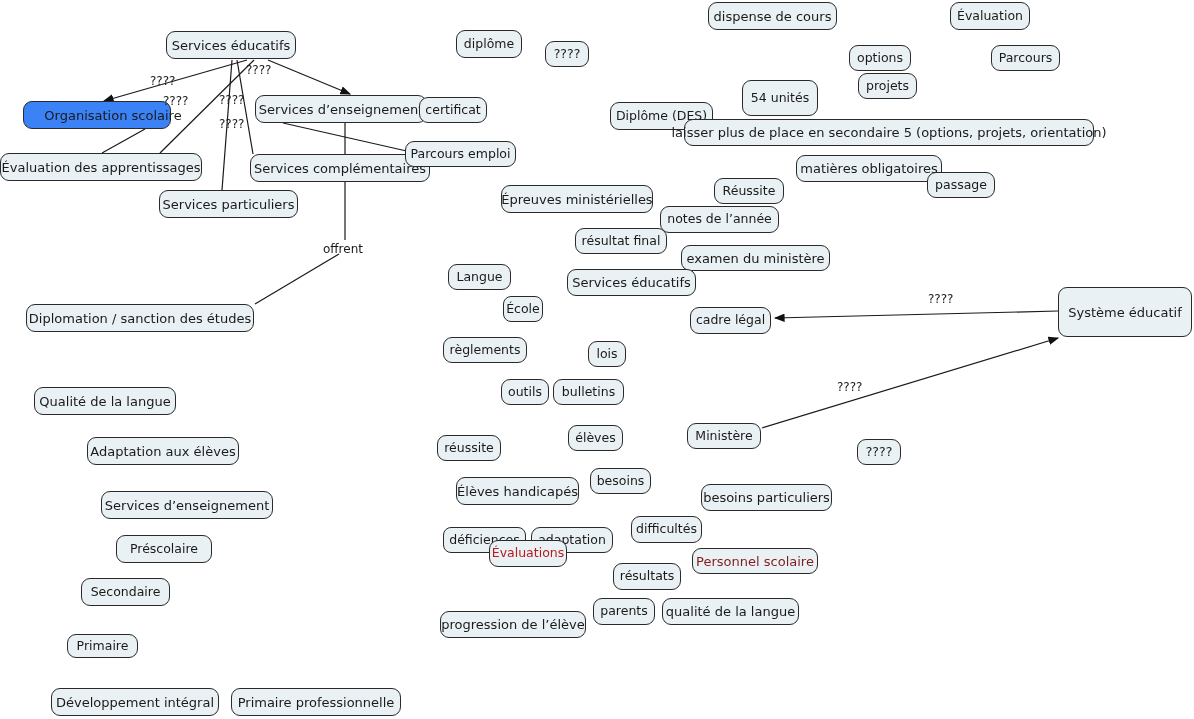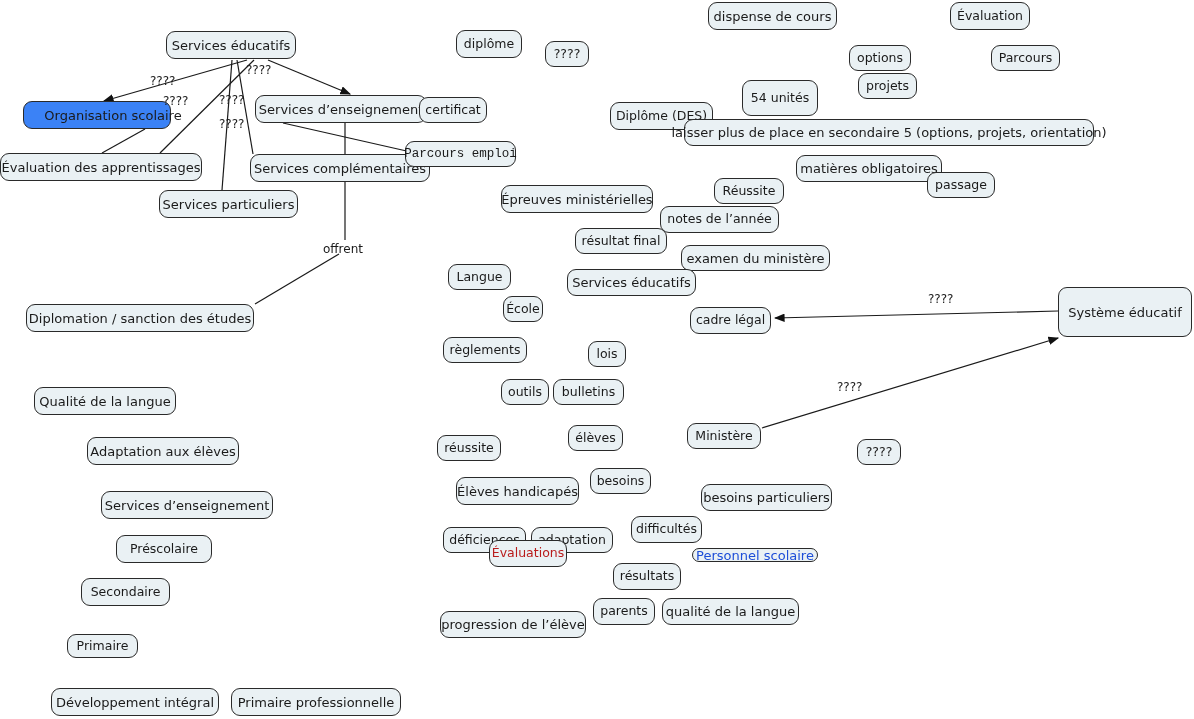--- a/index.html
+++ b/index.html
@@ -80,21 +80,21 @@
       </g>
   </svg>
 
   <div id="nodes-group">
       <div class="node big" style="left: 166px; top: 31px; width: 130px; height: 28px; background: rgb(234, 241, 244); border-color: rgb(42, 42, 42); color: rgb(26, 26, 26);">Services éducatifs</div>
       <div class="node big" style="left: 23px; top: 101px; width: 148px; height: 28px; background: #3b82f6; border-color: rgb(42, 42, 42); color: rgb(26, 26, 26); padding-left: 41px;">Organisation scolaire</div>
       <div class="node big" style="left: 255px; top: 95px; width: 172px; height: 28px; background: rgb(234, 241, 244); border-color: rgb(42, 42, 42); color: rgb(26, 26, 26);">Services d’enseignement</div>
       <div class="node" style="left: 419px; top: 97px; width: 68px; height: 26px; background: rgb(234, 241, 244); border-color: rgb(42, 42, 42); color: rgb(26, 26, 26);">certificat</div>
       <div class="node big" style="left: 0px; top: 153px; width: 202px; height: 28px; background: rgb(234, 241, 244); border-color: rgb(42, 42, 42); color: rgb(26, 26, 26);">Évaluation des apprentissages</div>
       <div class="node big" style="left: 250px; top: 154px; width: 180px; height: 28px; background: rgb(234, 241, 244); border-color: rgb(42, 42, 42); color: rgb(26, 26, 26);">Services complémentaires</div>
-      <div class="node" style="left: 405px; top: 141px; width: 111px; height: 26px; background: rgb(234, 241, 244); border-color: rgb(42, 42, 42); color: rgb(26, 26, 26); font-family: Liberation Mono, monospace;">Parcours emploi</div>
+      <div class="node" style="left: 405px; top: 141px; width: 111px; height: 26px; background: rgb(234, 241, 244); border-color: rgb(42, 42, 42); color: rgb(26, 26, 26);">Parcours emploi</div>
       <div class="node big" style="left: 159px; top: 190px; width: 139px; height: 28px; background: rgb(234, 241, 244); border-color: rgb(42, 42, 42); color: rgb(26, 26, 26);">Services particuliers</div>
       <div class="node big" style="left: 26px; top: 304px; width: 228px; height: 28px; background: rgb(234, 241, 244); border-color: rgb(42, 42, 42); color: rgb(26, 26, 26);">Diplomation / sanction des études</div>
       <div class="node" style="left: 456px; top: 30px; width: 66px; height: 28px; background: rgb(234, 241, 244); border-color: rgb(42, 42, 42); color: rgb(26, 26, 26);">diplôme</div>
       <div class="node" style="left: 545px; top: 41px; width: 44px; height: 26px; background: rgb(234, 241, 244); border-color: rgb(42, 42, 42); color: rgb(26, 26, 26);">????</div>
       <div class="node big" style="left: 708px; top: 2px; width: 129px; height: 28px; background: rgb(234, 241, 244); border-color: rgb(42, 42, 42); color: rgb(26, 26, 26);">dispense de cours</div>
       <div class="node" style="left: 950px; top: 2px; width: 80px; height: 28px; background: rgb(234, 241, 244); border-color: rgb(42, 42, 42); color: rgb(26, 26, 26);">Évaluation</div>
       <div class="node" style="left: 849px; top: 45px; width: 62px; height: 26px; background: rgb(234, 241, 244); border-color: rgb(42, 42, 42); color: rgb(26, 26, 26);">options</div>
       <div class="node" style="left: 991px; top: 45px; width: 69px; height: 26px; background: rgb(234, 241, 244); border-color: rgb(42, 42, 42); color: rgb(26, 26, 26);">Parcours</div>
       <div class="node" style="left: 858px; top: 73px; width: 59px; height: 26px; background: rgb(234, 241, 244); border-color: rgb(42, 42, 42); color: rgb(26, 26, 26);">projets</div>
       <div class="node" style="left: 742px; top: 80px; width: 76px; height: 36px; background: rgb(234, 241, 244); border-color: rgb(42, 42, 42); color: rgb(26, 26, 26);">54 unités</div>
@@ -102,38 +102,38 @@
       <div class="node big" style="left: 684px; top: 119px; width: 410px; height: 27px; background: rgb(234, 241, 244); border-color: rgb(42, 42, 42); color: rgb(26, 26, 26);">laisser plus de place en secondaire 5 (options, projets, orientation)</div>
       <div class="node big" style="left: 796px; top: 155px; width: 146px; height: 27px; background: rgb(234, 241, 244); border-color: rgb(42, 42, 42); color: rgb(26, 26, 26);">matières obligatoires</div>
       <div class="node" style="left: 927px; top: 172px; width: 68px; height: 26px; background: rgb(234, 241, 244); border-color: rgb(42, 42, 42); color: rgb(26, 26, 26);">passage</div>
       <div class="node" style="left: 714px; top: 178px; width: 70px; height: 26px; background: rgb(234, 241, 244); border-color: rgb(42, 42, 42); color: rgb(26, 26, 26);">Réussite</div>
       <div class="node big" style="left: 501px; top: 185px; width: 152px; height: 28px; background: rgb(234, 241, 244); border-color: rgb(42, 42, 42); color: rgb(26, 26, 26);">Épreuves ministérielles</div>
       <div class="node" style="left: 660px; top: 206px; width: 119px; height: 27px; background: rgb(234, 241, 244); border-color: rgb(42, 42, 42); color: rgb(26, 26, 26);">notes de l’année</div>
       <div class="node" style="left: 575px; top: 228px; width: 92px; height: 26px; background: rgb(234, 241, 244); border-color: rgb(42, 42, 42); color: rgb(26, 26, 26);">résultat final</div>
       <div class="node big" style="left: 681px; top: 245px; width: 149px; height: 26px; background: rgb(234, 241, 244); border-color: rgb(42, 42, 42); color: rgb(26, 26, 26);">examen du ministère</div>
       <div class="node" style="left: 448px; top: 264px; width: 63px; height: 26px; background: rgb(234, 241, 244); border-color: rgb(42, 42, 42); color: rgb(26, 26, 26);">Langue</div>
       <div class="node big" style="left: 567px; top: 269px; width: 129px; height: 27px; background: rgb(234, 241, 244); border-color: rgb(42, 42, 42); color: rgb(26, 26, 26);">Services éducatifs</div>
-      <div class="node" style="left: 503px; top: 296px; width: 40px; height: 26px; background: rgb(234, 241, 244); border-color: rgb(42, 42, 42); color: rgb(26, 26, 26);">École</div>
+      <div class="node" style="left: 503px; top: 296px; width: 40px; height: 26px; background: rgb(234, 241, 244); border-color: rgb(42, 42, 42); color: rgb(26, 26, 26); border-radius: 8px;">École</div>
       <div class="node" style="left: 690px; top: 307px; width: 81px; height: 27px; background: rgb(234, 241, 244); border-color: rgb(42, 42, 42); color: rgb(26, 26, 26);">cadre légal</div>
       <div class="node big" style="left: 1058px; top: 287px; width: 134px; height: 50px; background: rgb(234, 241, 244); border-color: rgb(42, 42, 42); color: rgb(26, 26, 26);">Système éducatif</div>
       <div class="node" style="left: 443px; top: 337px; width: 84px; height: 26px; background: rgb(234, 241, 244); border-color: rgb(42, 42, 42); color: rgb(26, 26, 26); text-align: center;">règlements</div>
       <div class="node" style="left: 588px; top: 341px; width: 38px; height: 26px; background: rgb(234, 241, 244); border-color: rgb(42, 42, 42); color: rgb(26, 26, 26);">lois</div>
       <div class="node" style="left: 501px; top: 379px; width: 48px; height: 26px; background: rgb(234, 241, 244); border-color: rgb(42, 42, 42); color: rgb(26, 26, 26);">outils</div>
       <div class="node" style="left: 553px; top: 379px; width: 71px; height: 26px; background: rgb(234, 241, 244); border-color: rgb(42, 42, 42); color: rgb(26, 26, 26);">bulletins</div>
       <div class="node" style="left: 568px; top: 425px; width: 55px; height: 26px; background: rgb(234, 241, 244); border-color: rgb(42, 42, 42); color: rgb(26, 26, 26);">élèves</div>
       <div class="node" style="left: 687px; top: 423px; width: 74px; height: 26px; background: rgb(234, 241, 244); border-color: rgb(42, 42, 42); color: rgb(26, 26, 26);">Ministère</div>
       <div class="node" style="left: 857px; top: 439px; width: 44px; height: 26px; background: rgb(234, 241, 244); border-color: rgb(42, 42, 42); color: rgb(26, 26, 26);">????</div>
       <div class="node" style="left: 437px; top: 435px; width: 64px; height: 26px; background: rgb(234, 241, 244); border-color: rgb(42, 42, 42); color: rgb(26, 26, 26);">réussite</div>
       <div class="node" style="left: 590px; top: 468px; width: 61px; height: 26px; background: rgb(234, 241, 244); border-color: rgb(42, 42, 42); color: rgb(26, 26, 26);">besoins</div>
       <div class="node big" style="left: 456px; top: 477px; width: 123px; height: 28px; background: rgb(234, 241, 244); border-color: rgb(42, 42, 42); color: rgb(26, 26, 26);">Élèves handicapés</div>
       <div class="node big" style="left: 701px; top: 484px; width: 131px; height: 27px; background: rgb(234, 241, 244); border-color: rgb(42, 42, 42); color: rgb(26, 26, 26);">besoins particuliers</div>
       <div class="node" style="left: 631px; top: 516px; width: 71px; height: 27px; background: rgb(234, 241, 244); border-color: rgb(42, 42, 42); color: rgb(26, 26, 26);">difficultés</div>
       <div class="node" style="left: 443px; top: 527px; width: 83px; height: 26px; background: rgb(234, 241, 244); border-color: rgb(42, 42, 42); color: rgb(26, 26, 26); border-radius: 8px;">déficiences</div>
       <div class="node" style="left: 531px; top: 527px; width: 82px; height: 26px; background: rgb(234, 241, 244); border-color: rgb(42, 42, 42); color: rgb(26, 26, 26);">adaptation</div>
-      <div class="node big" style="left: 692px; top: 548px; width: 126px; height: 14px; background: rgb(234, 241, 244); border-color: rgb(42, 42, 42); color: #1d4ed8;">Personnel scolaire</div>
+      <div class="node big" style="left: 692px; top: 548px; width: 126px; height: 26px; background: rgb(234, 241, 244); border-color: rgb(42, 42, 42); color: #7f1d1d;">Personnel scolaire</div>
       <div class="node" style="left: 489px; top: 540px; width: 78px; height: 27px; background: rgb(234, 241, 244); border-color: rgb(42, 42, 42); color: #b91c1c;">Évaluations</div>
       <div class="node" style="left: 613px; top: 563px; width: 68px; height: 27px; background: rgb(234, 241, 244); border-color: rgb(42, 42, 42); color: rgb(26, 26, 26);">résultats</div>
       <div class="node" style="left: 593px; top: 598px; width: 62px; height: 27px; background: rgb(234, 241, 244); border-color: rgb(42, 42, 42); color: rgb(26, 26, 26);">parents</div>
       <div class="node big" style="left: 662px; top: 598px; width: 137px; height: 27px; background: rgb(234, 241, 244); border-color: rgb(42, 42, 42); color: rgb(26, 26, 26);">qualité de la langue</div>
       <div class="node big" style="left: 440px; top: 611px; width: 146px; height: 27px; background: rgb(234, 241, 244); border-color: rgb(42, 42, 42); color: rgb(26, 26, 26);">progression de l’élève</div>
       <div class="node big" style="left: 34px; top: 387px; width: 142px; height: 28px; background: rgb(234, 241, 244); border-color: rgb(42, 42, 42); color: rgb(26, 26, 26);">Qualité de la langue</div>
       <div class="node big" style="left: 87px; top: 437px; width: 152px; height: 28px; background: rgb(234, 241, 244); border-color: rgb(42, 42, 42); color: rgb(26, 26, 26);">Adaptation aux élèves</div>
       <div class="node big" style="left: 101px; top: 491px; width: 172px; height: 28px; background: rgb(234, 241, 244); border-color: rgb(42, 42, 42); color: rgb(26, 26, 26);">Services d’enseignement</div>
       <div class="node" style="left: 116px; top: 535px; width: 96px; height: 28px; background: rgb(234, 241, 244); border-color: rgb(42, 42, 42); color: rgb(26, 26, 26);">Préscolaire</div>
       <div class="node" style="left: 81px; top: 578px; width: 89px; height: 28px; background: rgb(234, 241, 244); border-color: rgb(42, 42, 42); color: rgb(26, 26, 26);">Secondaire</div>

